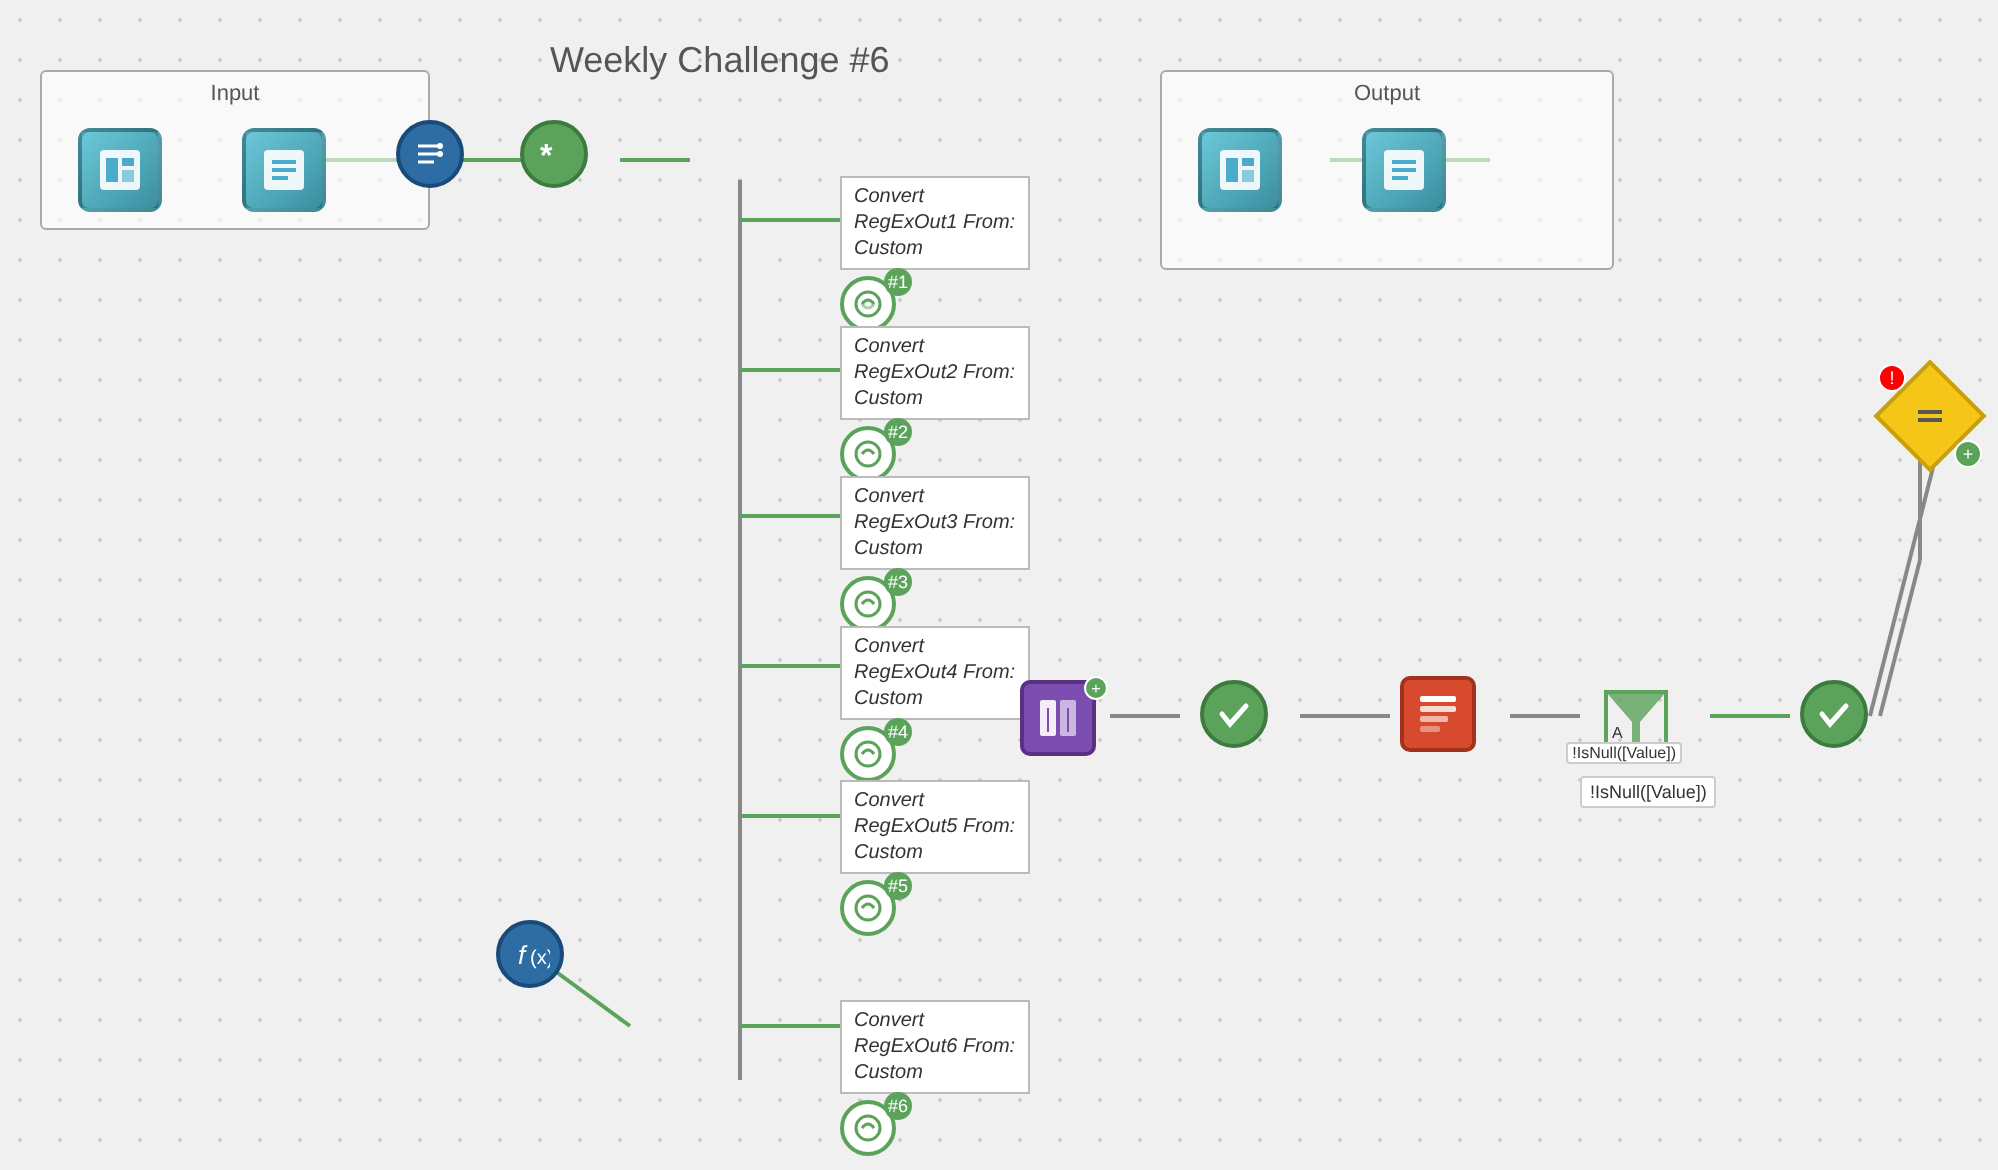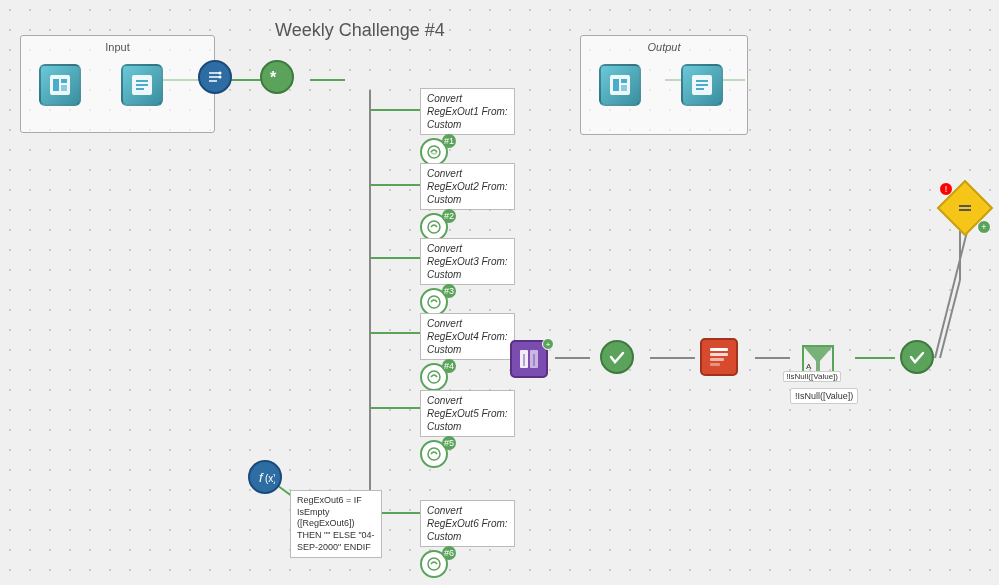--- a/index.html
+++ b/index.html
@@ -151,23 +151,23 @@
 
     <line x1="495" y1="333" x2="527" y2="350" stroke="#5ba35b" stroke-width="2"></line>
 
     <line x1="960" y1="215" x2="960" y2="280" stroke="#888" stroke-width="2"></line>
     <line x1="960" y1="280" x2="940" y2="358" stroke="#888" stroke-width="2"></line>
 
     <line x1="700" y1="80" x2="745" y2="80" stroke="#5ba35b" stroke-width="2"></line>
     <line x1="665" y1="80" x2="700" y2="80" stroke="#5ba35b" stroke-width="2"></line>
   </svg>
 
-  <div class="title-label" style="left:275px; top:20px;">Weekly Challenge #4</div>
-
-  <div class="group-box" style="left:20px; top:35px; width:195px; height:98px;">
+  <div class="title-label" style="left:275px; top:20px;">Weekly Challenge #6</div>
+
+  <div class="group-box" style="left:20px; top:35px; width:195px; height:80px;">
     <span class="group-label">Input</span>
 
     <div class="node" style="left:18px; top:28px;">
       <div class="icon-box" style="background: linear-gradient(135deg,#6bc8d8,#3a8fa0);">
         <svg viewBox="0 0 28 28">
           <rect x="4" y="4" width="20" height="20" rx="2" fill="white" opacity="0.9"></rect>
           <rect x="7" y="8" width="6" height="12" fill="#4aabcb"></rect>
           <rect x="15" y="8" width="6" height="4" fill="#4aabcb"></rect>
           <rect x="15" y="14" width="6" height="6" fill="#4aabcb" opacity="0.6"></rect>
         </svg>
@@ -179,21 +179,21 @@
         <svg viewBox="0 0 28 28">
           <rect x="4" y="4" width="20" height="20" rx="2" fill="white" opacity="0.9"></rect>
           <line x1="8" y1="10" x2="20" y2="10" stroke="#4aabcb" stroke-width="2"></line>
           <line x1="8" y1="14" x2="20" y2="14" stroke="#4aabcb" stroke-width="2"></line>
           <line x1="8" y1="18" x2="16" y2="18" stroke="#4aabcb" stroke-width="2"></line>
         </svg>
       </div>
     </div>
   </div>
 
-  <div class="group-box" style="left:580px; top:35px; width:168px; height:100px;font-style:italic;">
+  <div class="group-box" style="left:580px; top:35px; width:227px; height:100px;">
     <span class="group-label">Output</span>
 
     <div class="node" style="left:18px; top:28px;">
       <div class="icon-box" style="background: linear-gradient(135deg,#6bc8d8,#3a8fa0);">
         <svg viewBox="0 0 28 28">
           <rect x="4" y="4" width="20" height="20" rx="2" fill="white" opacity="0.9"></rect>
           <rect x="7" y="8" width="6" height="12" fill="#4aabcb"></rect>
           <rect x="15" y="8" width="6" height="4" fill="#4aabcb"></rect>
           <rect x="15" y="14" width="6" height="6" fill="#4aabcb" opacity="0.6"></rect>
         </svg>
@@ -310,23 +310,20 @@
 
   <div class="node" style="left:248px; top:460px;">
     <div style="width:34px; height:34px; border-radius:50%; background:#2e6da4; display:flex; align-items:center; justify-content:center; border:2px solid #1a4a7a;">
       <svg width="20" height="20" viewBox="0 0 20 20">
         <text x="4" y="15" font-size="13" fill="white" font-style="italic">f</text>
         <text x="10" y="15" font-size="10" fill="white">(x)</text>
       </svg>
     </div>
   </div>
 
-  <div class="formula-box" style="left:290px; top:490px;">
-    <span>RegExOut6 = IF<br>IsEmpty<br>([RegExOut6])<br>THEN "" ELSE "04-<br>SEP-2000" ENDIF</span>
-  </div>
 
   <div class="convert-tool" style="left:420px; top:500px;">
     <div class="convert-box">
       <div>Convert<br>RegExOut6 From:<br>Custom</div>
     </div>
     <div style="position:relative; margin-top:3px;">
       <div style="width:28px; height:28px; border-radius:50%; background:white; border:2px solid #5ba35b; display:flex; align-items:center; justify-content:center;">
         <svg width="16" height="16" viewBox="0 0 16 16">
           <circle cx="8" cy="8" r="6" fill="none" stroke="#5ba35b" stroke-width="1.5"></circle>
           <path d="M5 8 Q8 4 11 8" fill="none" stroke="#5ba35b" stroke-width="1.5"></path>

